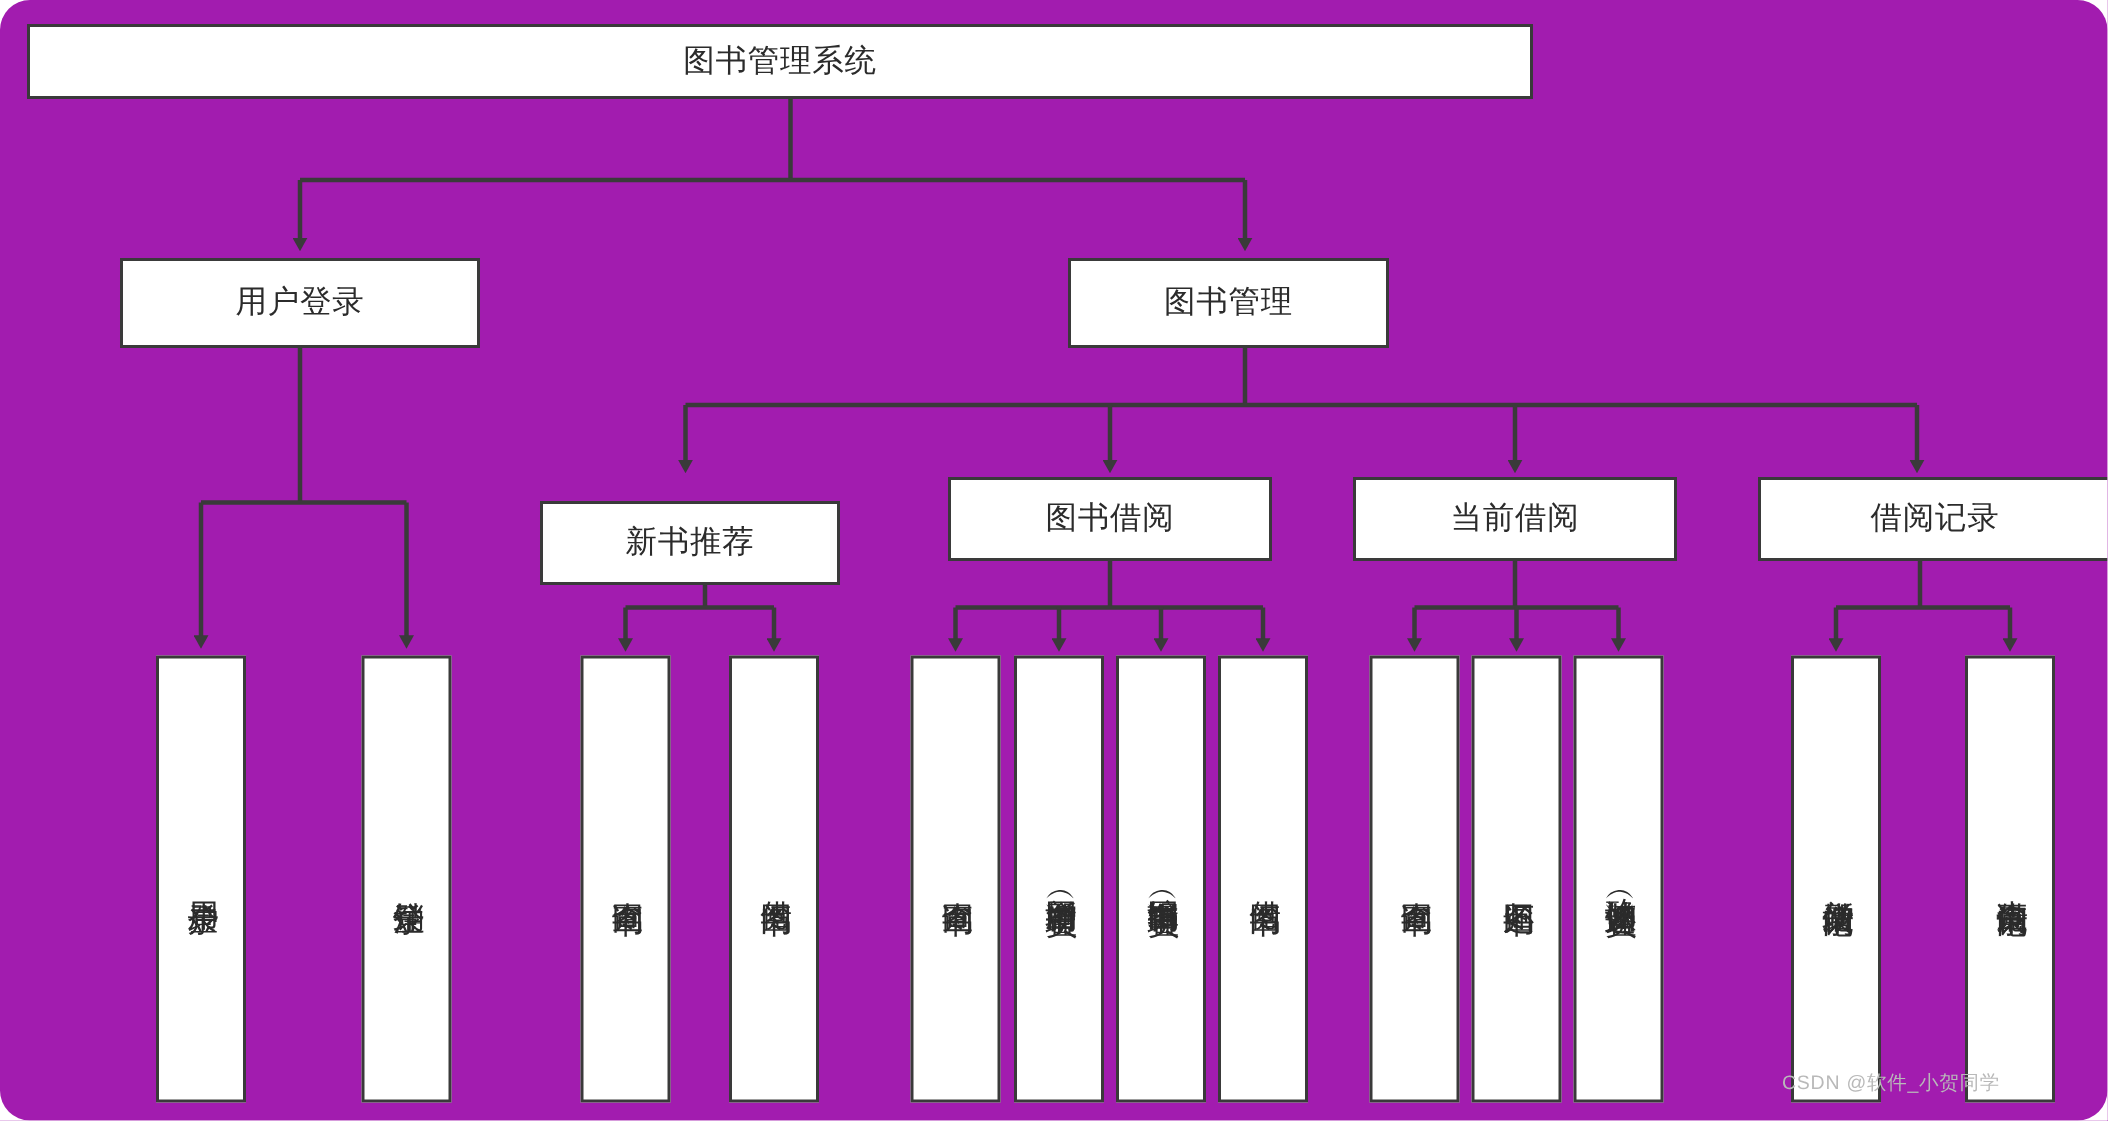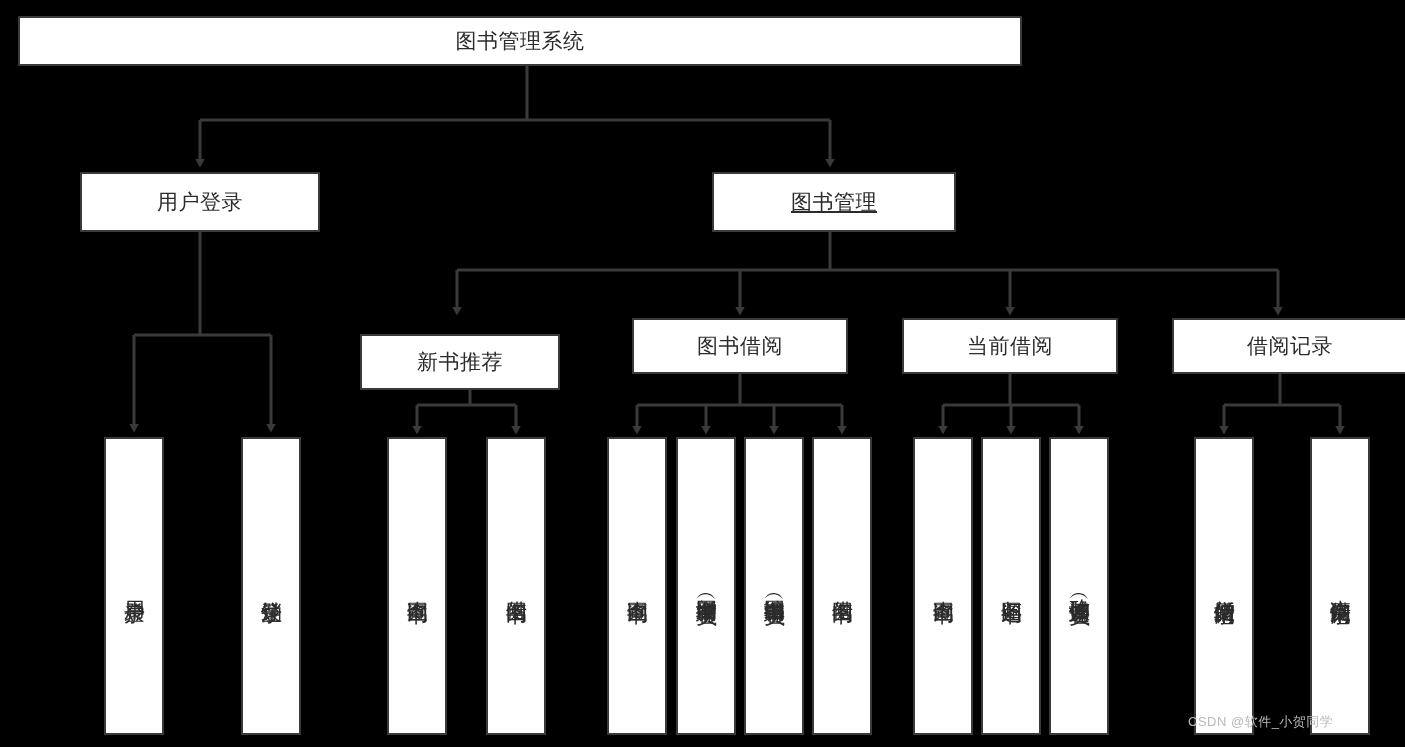--- a/index.html
+++ b/index.html
@@ -57,21 +57,21 @@
     position: absolute;
     font-size: 13px;
     color: #b9b9b9;
     white-space: nowrap;
     letter-spacing: 0.5px;
   }
 </style>
 </head>
 <body>
 
-<div id="diagram-root" style="background: #000000;">
+<div id="diagram-root" style="background: #a21caf; border-radius: 20px;">
 
   <svg class="connectors" viewBox="0 0 1405 747" xmlns="http://www.w3.org/2000/svg">
     <defs>
       <marker id="arrowhead" markerWidth="9" markerHeight="10" refX="1.5" refY="5" orient="auto" markerUnits="userSpaceOnUse">
         <path d="M0,0 L9,5 L0,10 Z" fill="#3a3a3a"></path>
       </marker>
     </defs>
 
     <g stroke="#3a3a3a" stroke-width="3" fill="none">
 
@@ -117,21 +117,21 @@
     </g>
   </svg>
 
   <div class="node horizontal" style="left: 18px; top: 16px; width: 1004px; height: 50px; border-color: rgb(58, 58, 58); background: rgb(255, 255, 255); color: rgb(43, 43, 43);">
     <span class="label">图书管理系统</span>
   </div>
 
   <div class="node horizontal" style="left: 80px; top: 172px; width: 240px; height: 60px; border-color: rgb(58, 58, 58); background: rgb(255, 255, 255); color: rgb(43, 43, 43);">
     <span class="label">用户登录</span>
   </div>
-  <div class="node horizontal" style="left: 712px; top: 172px; width: 244px; height: 60px; border-color: rgb(58, 58, 58); background: rgb(255, 255, 255); color: rgb(43, 43, 43); text-decoration: underline;">
+  <div class="node horizontal" style="left: 712px; top: 172px; width: 214px; height: 60px; border-color: rgb(58, 58, 58); background: rgb(255, 255, 255); color: rgb(43, 43, 43);">
     <span class="label">图书管理</span>
   </div>
 
   <div class="node horizontal" style="left: 360px; top: 334px; width: 200px; height: 56px; border-color: rgb(58, 58, 58); background: rgb(255, 255, 255); color: rgb(43, 43, 43);">
     <span class="label">新书推荐</span>
   </div>
   <div class="node horizontal" style="left: 902px; top: 318px; width: 216px; height: 56px; border-color: rgb(58, 58, 58); background: rgb(255, 255, 255); color: rgb(43, 43, 43);">
     <span class="label">当前借阅</span>
   </div>
   <div class="node horizontal" style="left: 632px; top: 318px; width: 216px; height: 56px; border-color: rgb(58, 58, 58); background: rgb(255, 255, 255); color: rgb(43, 43, 43);">

